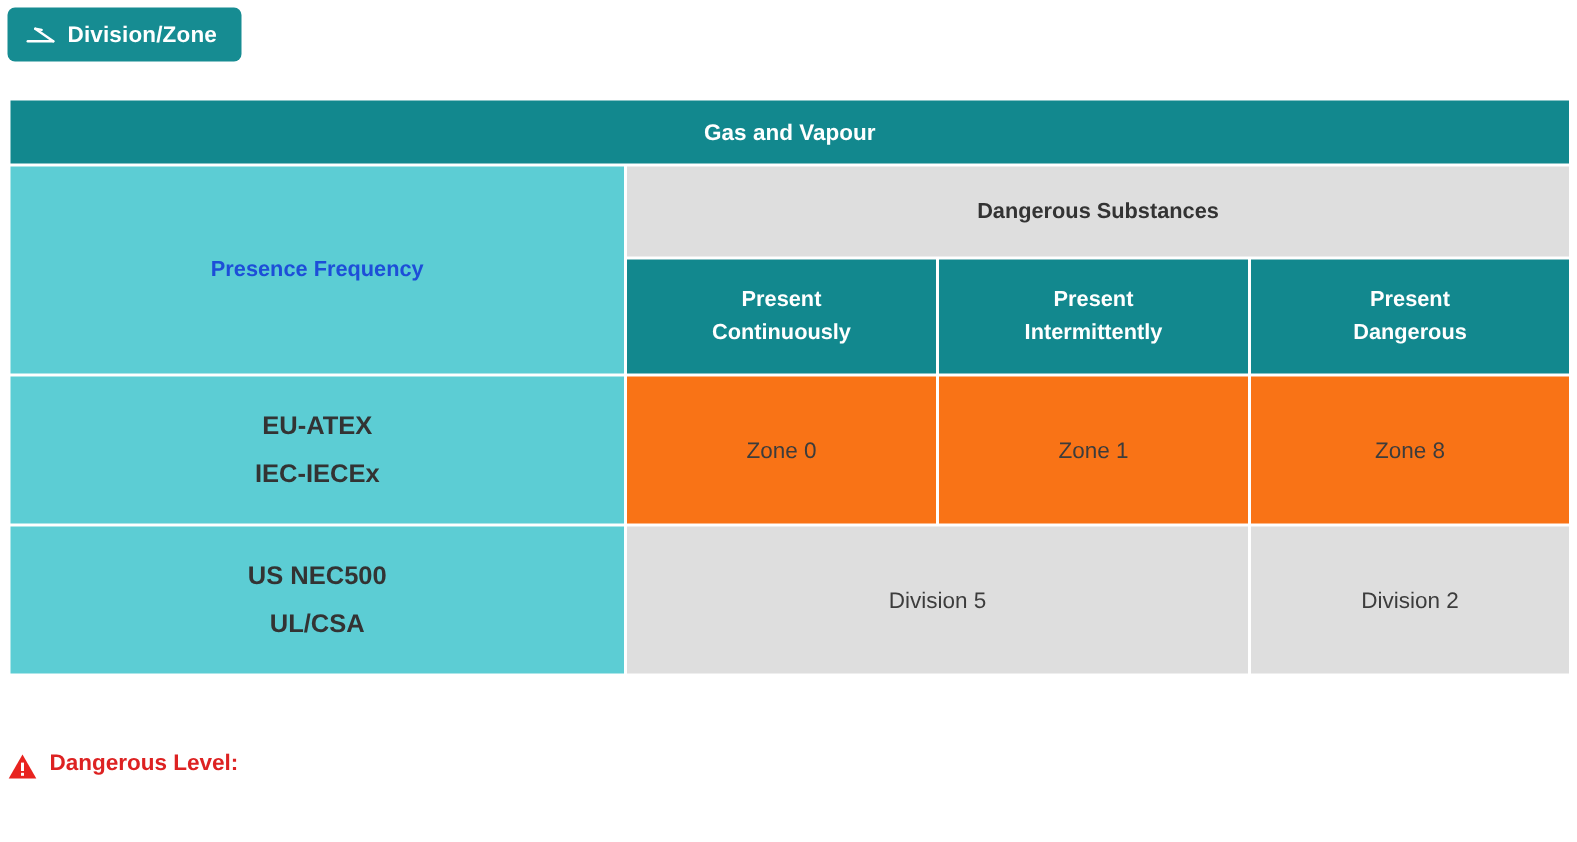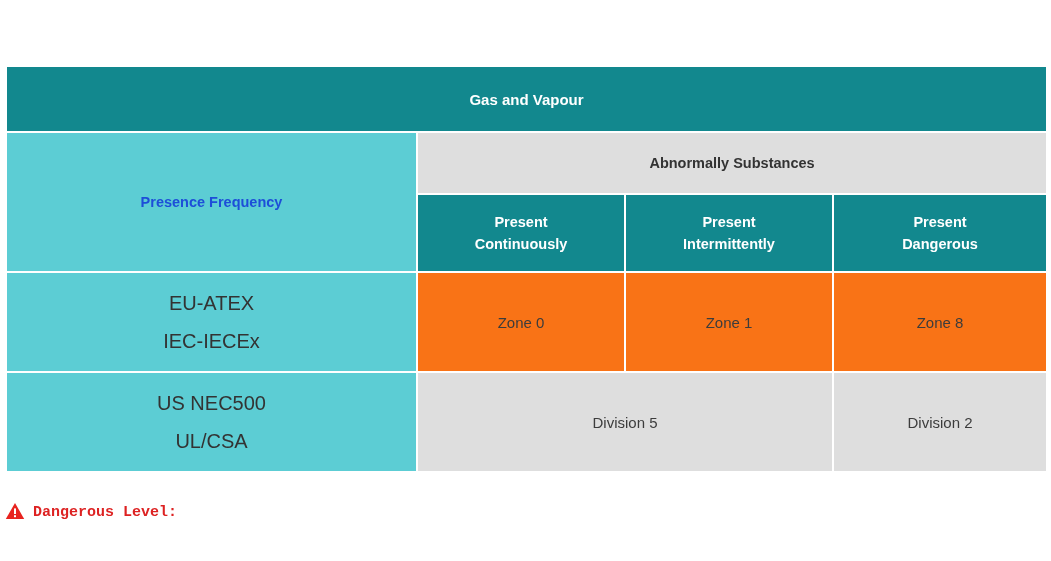--- a/index.html
+++ b/index.html
@@ -66,33 +66,33 @@
     padding: 6px 8px;
     text-align: center;
     vertical-align: middle;
   }
 
   .c-title {
     background: #12888e;
     color: #ffffff;
     font-size: 15px;
     font-weight: bold;
-    height: 64px;
+    height: 42px;
   }
   .c-side {
     background: #5ccdd4;
     color: #1d4ed8;
     font-size: 14.5px;
     font-weight: bold;
   }
   .c-side-plain {
     background: #5ccdd4;
     color: #333333;
-    font-size: 20px;
-    font-weight: normal;
+    font-size: 17px;
+    font-weight: bold;
   }
   .c-group {
     background: #dedede;
     color: #333333;
     font-size: 14.5px;
     font-weight: bold;
     height: 60px;
   }
   .c-sub {
     background: #12888e;
@@ -122,23 +122,22 @@
 
   
   .note {
     position: absolute;
     left: 5px;
     top: 500px;
     width: 700px;
   }
   .note-row {
     display: flex;
-    align-items: flex-end;
+    align-items: flex-start;
     gap: 8px;
-    font-family: Liberation Mono, monospace;
   }
   .warn-icon {
     flex: 0 0 auto;
     width: 20px;
     height: 20px;
     display: inline-flex;
     align-items: center;
     justify-content: center;
     margin-top: 1px;
   }
@@ -159,38 +158,48 @@
   }
   .note-line-2 {
     padding-left: 12px;
   }
 </style>
 </head>
 <body>
 
 <div id="page">
 
+  <button class="zone-btn">
+    <span class="angle-icon">
+      <svg width="20" height="14" viewBox="0 0 20 14" aria-hidden="true">
+        <path d="M1.5 11.5 L18.5 11.5" stroke="#ffffff" stroke-width="1.6" fill="none" stroke-linecap="round"></path>
+        <path d="M18.5 11.5 L6.5 3.2" stroke="#ffffff" stroke-width="1.6" fill="none" stroke-linecap="round"></path>
+        <path d="M6.5 3.2 L10.8 3.9" stroke="#ffffff" stroke-width="1.6" fill="none" stroke-linecap="round"></path>
+      </svg>
+    </span>
+    <span class="btn-label">Division/Zone</span>
+  </button>
 
   <div class="tbl-wrap">
     <table class="matrix">
       <colgroup>
         <col style="width:409px">
         <col style="width:206px">
         <col style="width:206px">
         <col style="width:212px">
       </colgroup>
       <tbody>
 
         <tr>
           <td class="c-title" colspan="4">Gas and Vapour</td>
         </tr>
 
         <tr>
           <td class="c-side" rowspan="2">Presence Frequency</td>
-          <td class="c-group" colspan="3">Abnormally Substances</td>
+          <td class="c-group" colspan="3">Dangerous Substances</td>
         </tr>
 
         <tr>
           <td class="c-sub two-line">
             <span>Present</span>
             <span>Continuously</span>
           </td>
           <td class="c-sub two-line">
             <span>Present</span>
             <span>Intermittently</span>

